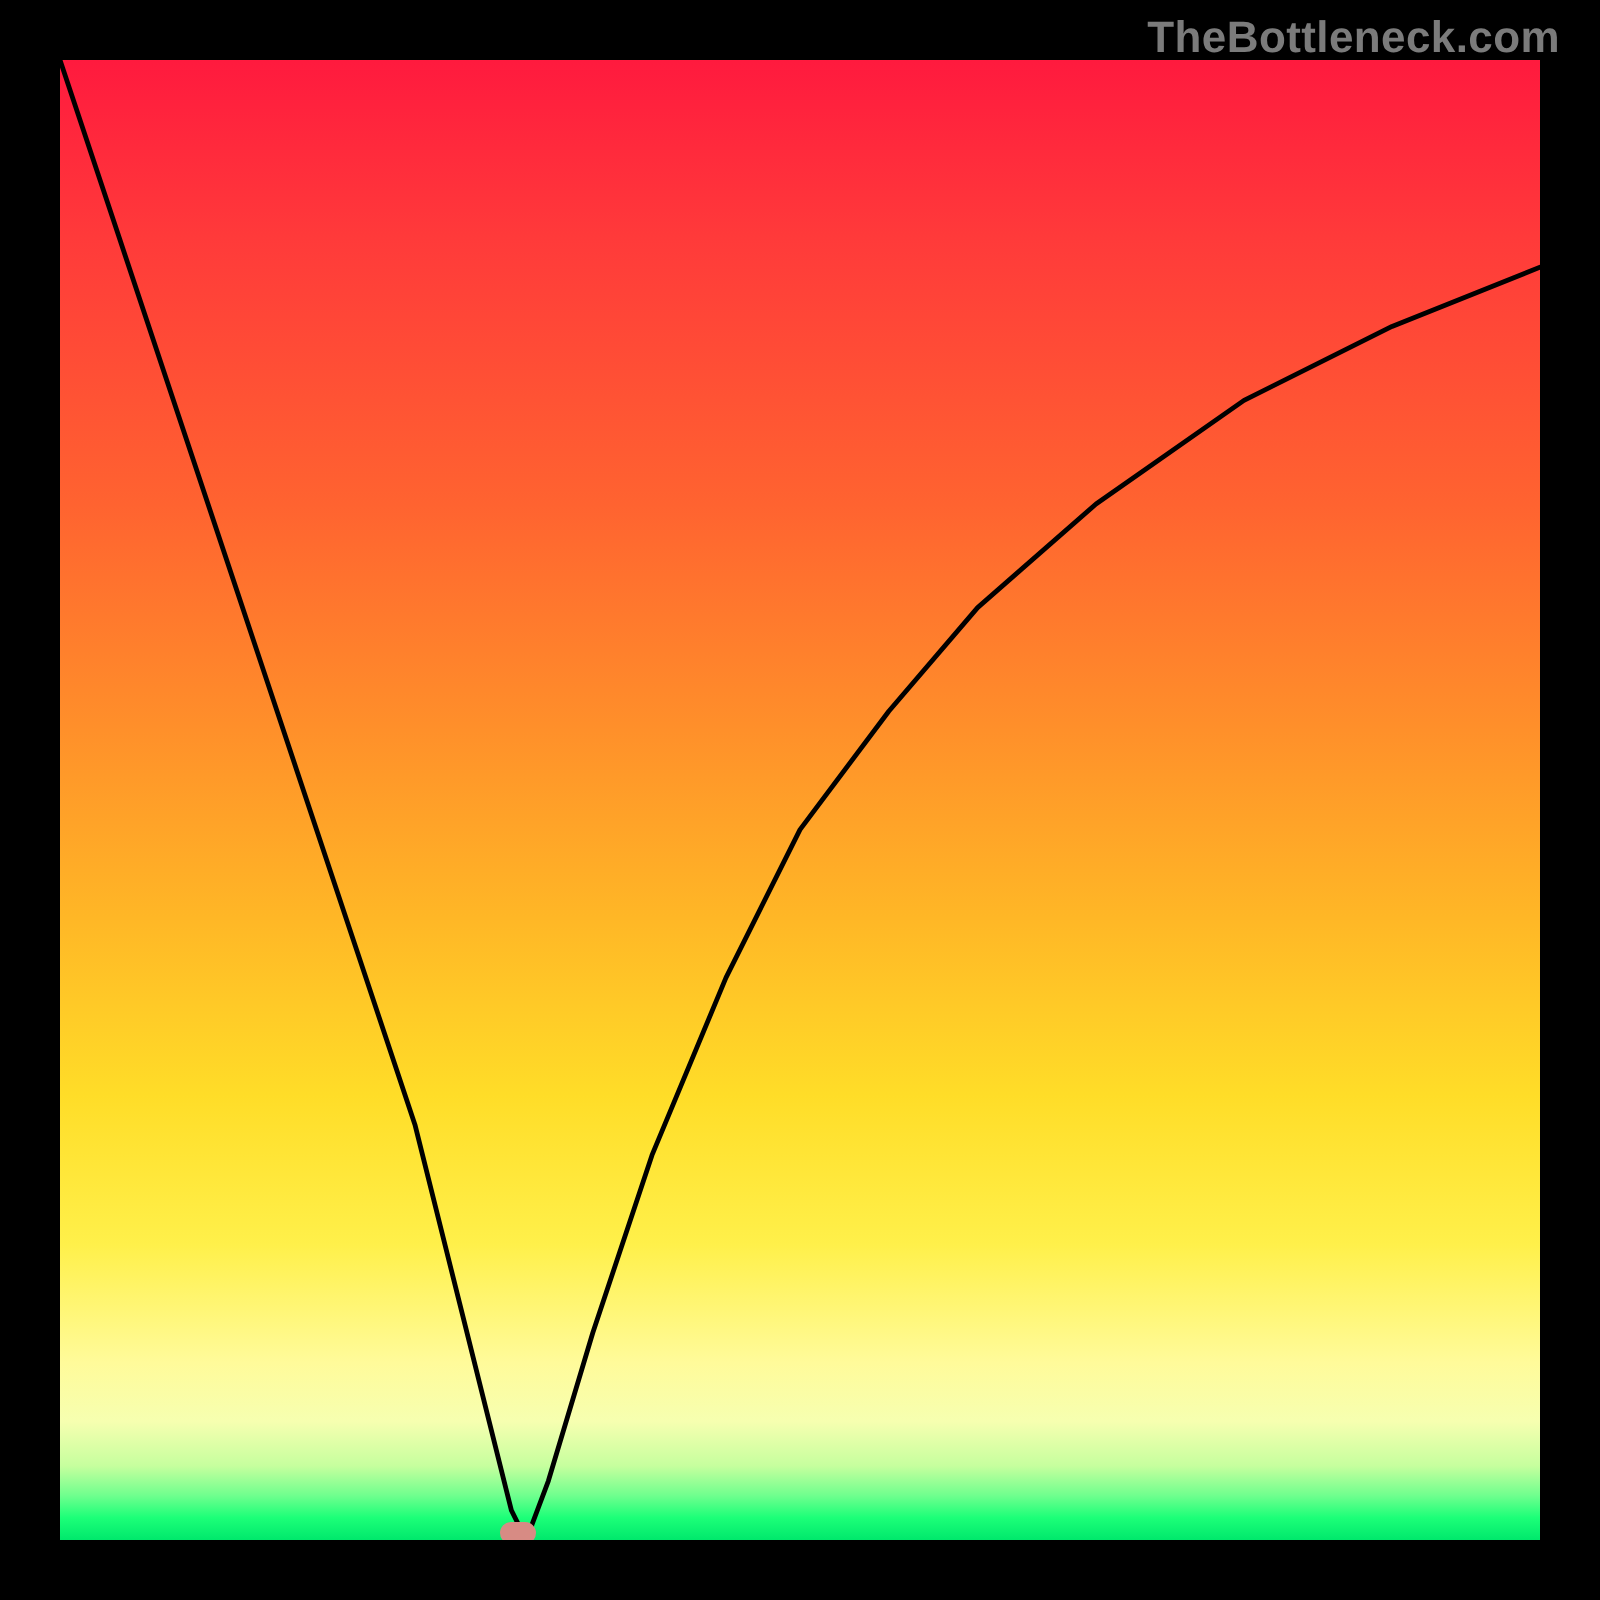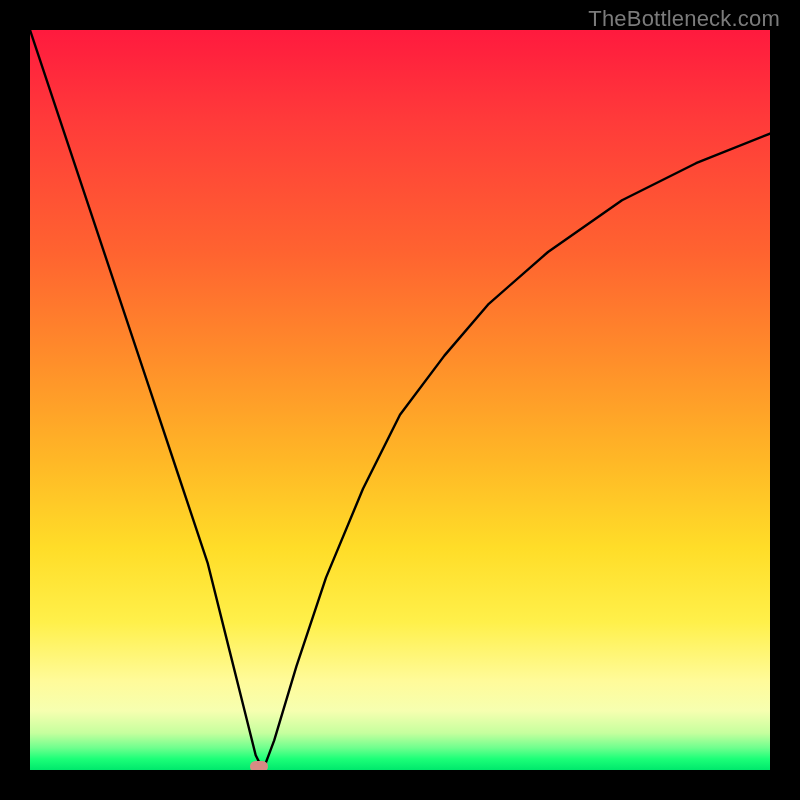--- a/index.html
+++ b/index.html
@@ -51,21 +51,21 @@
     height: 11px;
     background: #d78b84;
     border-radius: 6px;
   }
   .watermark {
     position: absolute;
     top: 6px;
     right: 20px;
     color: #7b7b7b;
     font-size: 22px;
-    font-weight: 400;
+    font-weight: 700;
     letter-spacing: 0.2px;
     user-select: none;
   }
 </style>
 </head>
 <body>
 
 <div class="frame">
 
   <div class="plot-area">

